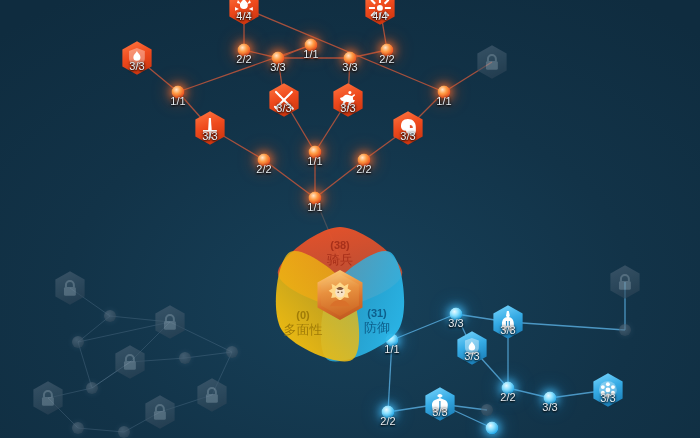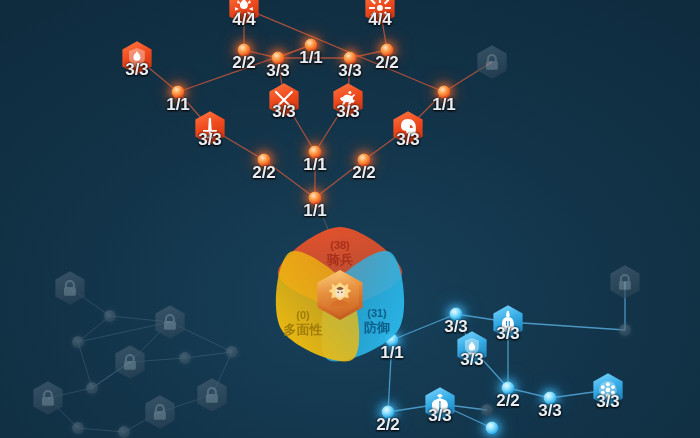--- a/index.html
+++ b/index.html
@@ -11,21 +11,21 @@
   }
   #stage{
     position:absolute;inset:0;width:700px;height:438px;
     background:
       radial-gradient(ellipse 520px 360px at 350px 300px, #17415a 0%, #123348 55%, #0f2c3f 100%);
   }
   svg.layer{position:absolute;left:0;top:0;width:700px;height:438px;pointer-events:none;}
   .node{position:absolute;transform:translate(-50%,-50%);}
   .nlabel{
     position:absolute;left:50%;transform:translateX(-50%);
-    font-size:17px;font-weight:bold;color:#e8eef3;
+    font-size:11px;font-weight:normal;color:#e8eef3;
     text-shadow:0 1px 2px #000,0 0 3px #000;white-space:nowrap;
   }
   
   .dot{border-radius:50%;position:relative;}
   .dot.red{
     width:13px;height:13px;
     background:radial-gradient(circle at 38% 32%, #ffe6c8 0%, #ff9a42 35%, #e8471c 75%, #a72a0e 100%);
     box-shadow:0 0 9px 2px rgba(255,110,40,.75),0 0 18px 4px rgba(255,80,20,.32);
   }
   .dot.blue{
@@ -59,21 +59,21 @@
   }
   .hex svg{width:70%;height:70%;display:block;}
   .hex.dim svg{opacity:.55;}
   
   #hub{position:absolute;left:340px;top:295px;width:0;height:0;}
   .seg-label{
     position:absolute;transform:translate(-50%,-50%);
     text-align:center;white-space:nowrap;pointer-events:none;
   }
   .seg-count{font-size:11px;font-weight:bold;display:block;line-height:13px;}
-  .seg-name{font-size:13px;font-weight:bold;display:block;line-height:15px;}
+  .seg-name{font-size:13px;font-weight:normal;display:block;line-height:15px;}
   .hub-core{
     position:absolute;left:-25px;top:-25px;width:50px;height:50px;
     clip-path:polygon(50% 0%,95% 25%,95% 75%,50% 100%,5% 75%,5% 25%);
     background:linear-gradient(165deg,#ffd98a 0%,#f0a04a 30%,#d9702a 62%,#b9531c 100%);
     box-shadow:0 0 14px 3px rgba(255,175,70,.55);
     display:flex;align-items:center;justify-content:center;
   }
   .hub-core-inner{
     width:42px;height:42px;
     clip-path:polygon(50% 0%,95% 25%,95% 75%,50% 100%,5% 75%,5% 25%);

